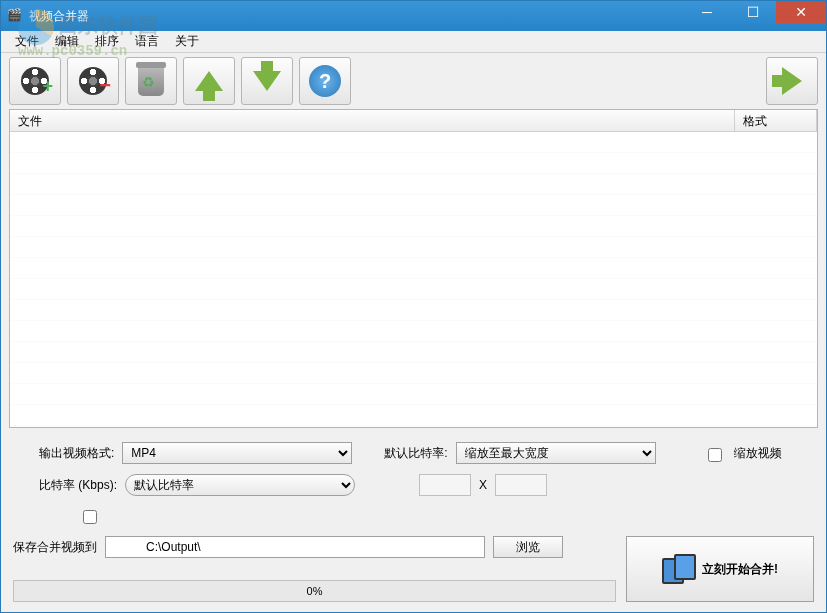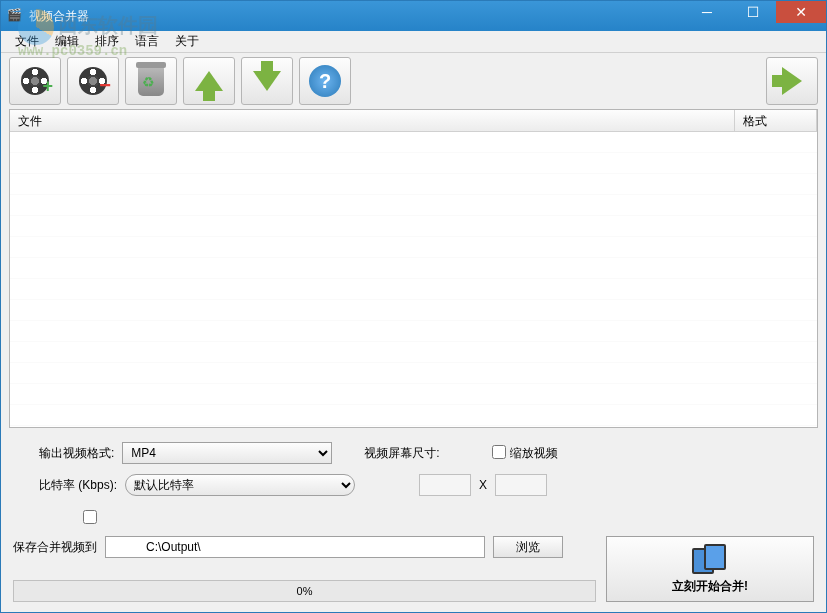--- a/index.html
+++ b/index.html
@@ -45,35 +45,35 @@
 .list-header .col { padding: 3px 8px; border-right: 1px solid #d0d0d0; }
 .list-header .col.file { flex: 1; }
 .list-header .col.format { width: 82px; }
 .list-body { flex: 1; background: repeating-linear-gradient(#fff 0 20px, #fafafa 20px 21px); }
 
 .settings { padding: 4px 12px; display: flex; flex-direction: column; gap: 6px; }
 .row { display: flex; align-items: center; gap: 8px; min-height: 26px; margin-left: 26px; }
 .row label { white-space: nowrap; }
 select, input[type=text] { height: 22px; border: 1px solid #a0a0a0; background: #fff; padding: 0 4px; font-family: inherit; font-size: 12px; }
 select { background: linear-gradient(#fdfdfd, #e8e8e8); }
-.sel-format { width: 210px; }
+.sel-format { width: 230px; }
 .sel-screen { width: 200px; }
 .sel-bitrate { width: 230px; border-radius: 11px; }
 .dim-box { width: 52px; height: 22px; border: 1px solid #c0c0c0; background: #f5f5f5; }
-.chk { display: flex; align-items: flex-start; gap: 4px; padding-left: 44px; }
+.chk { display: flex; align-items: flex-end; gap: 12px; padding-left: 44px; }
 .chk input { width: 14px; height: 14px; }
 
 .bottom-area { display: flex; padding: 2px 12px 10px 12px; gap: 10px; align-items: stretch; }
 .bottom-left { flex: 1; display: flex; flex-direction: column; gap: 22px; }
 .save-row { display: flex; align-items: center; gap: 8px; }
 .save-row input { flex: 1; max-width: 380px; padding-left: 40px; }
 .browse-btn { width: 70px; height: 22px; background: linear-gradient(#fdfdfd, #e5e5e5); border: 1px solid #a0a0a0; cursor: pointer; font-family: inherit; font-size: 12px; }
 .progress { height: 22px; border: 1px solid #c0c0c0; background: #e8e8e8; display: flex; align-items: center; justify-content: center; font-size: 11px; }
 
-.start-btn { width: 208px; border: 1px solid #a0a0a0; background: linear-gradient(#fdfdfd, #e5e5e5); display: flex; flex-direction: column; align-items: center; justify-content: center; gap: 4px; cursor: pointer; font-weight: bold; font-size: 12px; }
+.start-btn { width: 188px; border: 1px solid #a0a0a0; background: linear-gradient(#fdfdfd, #e5e5e5); display: flex; flex-direction: row; align-items: center; justify-content: center; gap: 4px; cursor: pointer; font-weight: bold; font-size: 12px; }
 .start-btn .film-icon { width: 36px; height: 30px; position: relative; }
 .film-icon .film { position: absolute; width: 22px; height: 26px; border: 2px solid #333; background: #4a90d9; border-radius: 2px; }
 .film-icon .film.a { left: 0; top: 4px; }
 .film-icon .film.b { left: 12px; top: 0; background: #5aa0e9; }
 </style>
 </head>
 <body>
 
 <div class="window">
 
@@ -139,21 +139,24 @@
     <div class="list-body"></div>
   </div>
 
   <div class="settings">
     <div class="row">
       <label>输出视频格式:</label>
       <select class="sel-format">
         <option>MP4</option>
       </select>
       <div style="width:16px"></div>
-      <label>视频屏幕尺寸:</label>
+      <label>默认比特率:</label>
+      <select class="sel-screen">
+        <option>缩放至最大宽度</option>
+      </select>
       <div class="chk">
         <input type="checkbox" style="">
         <label>缩放视频</label>
       </div>
     </div>
 
     <div class="row">
       <label>比特率 (Kbps):</label>
       <select class="sel-bitrate">
         <option>默认比特率</option>

